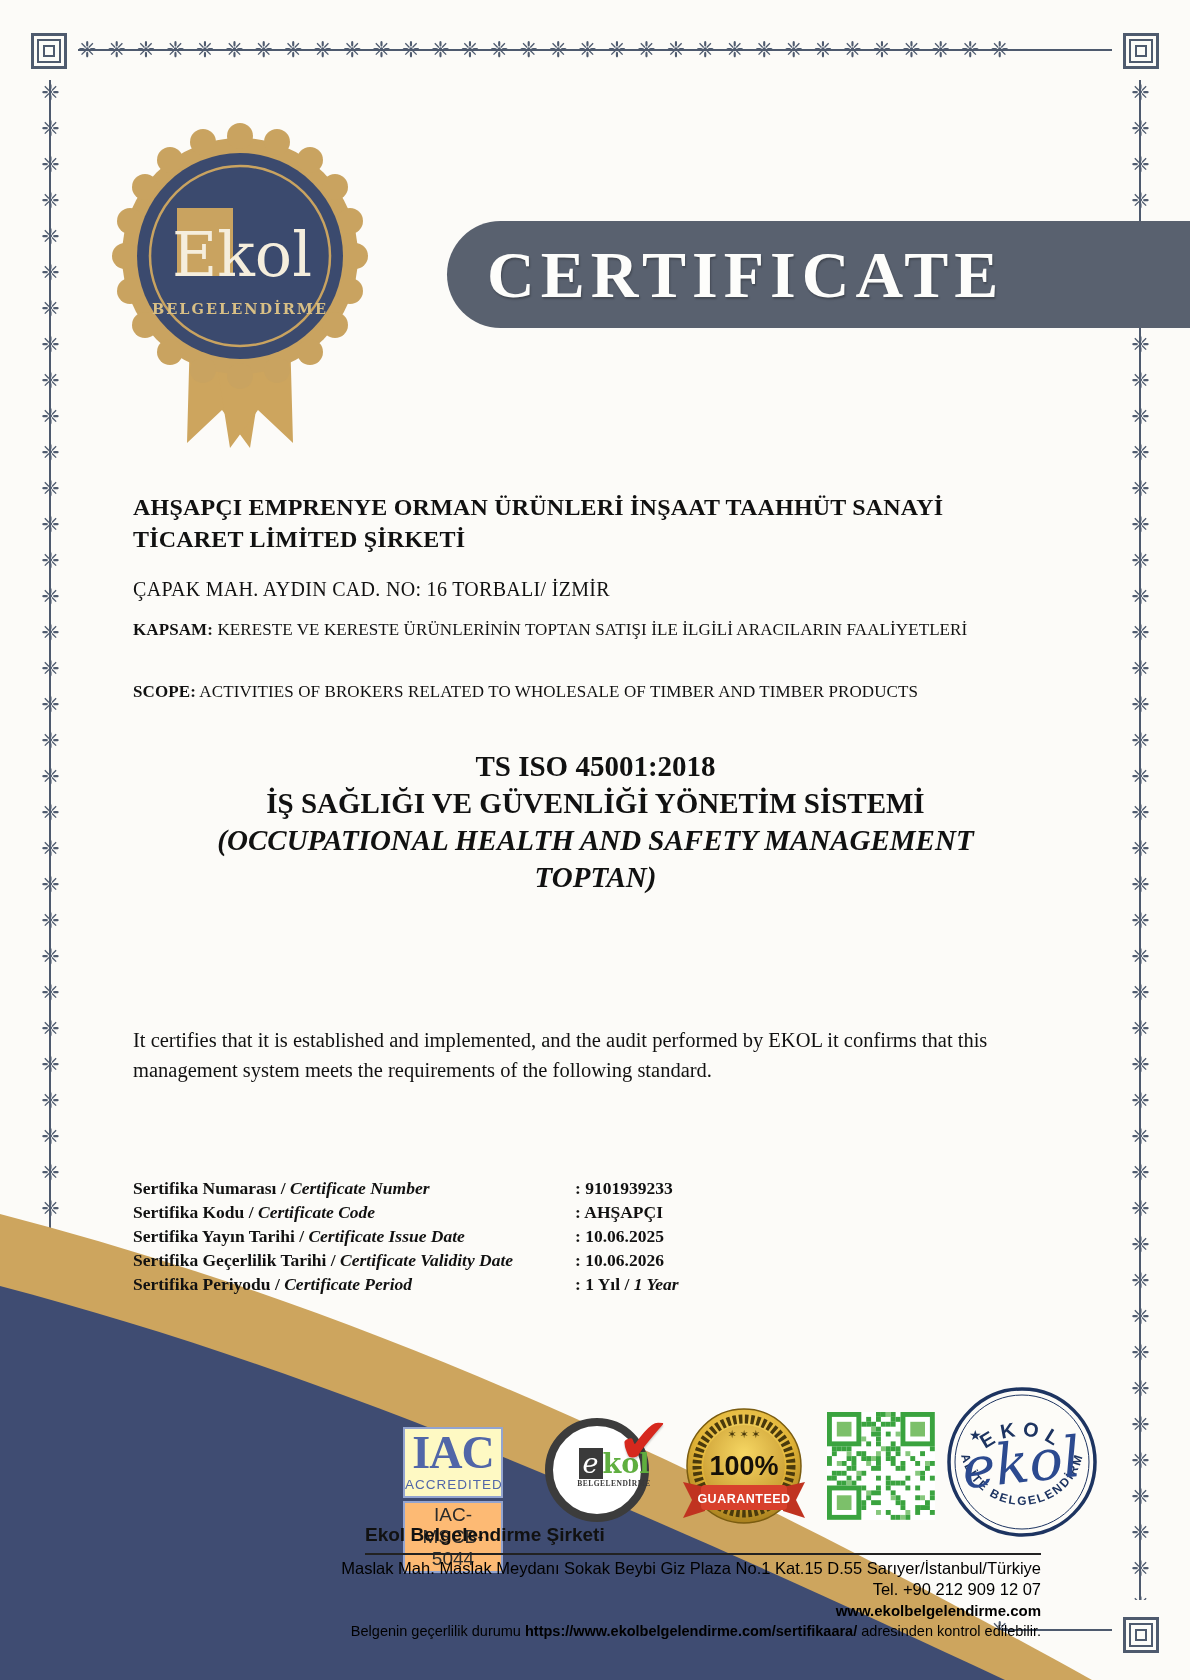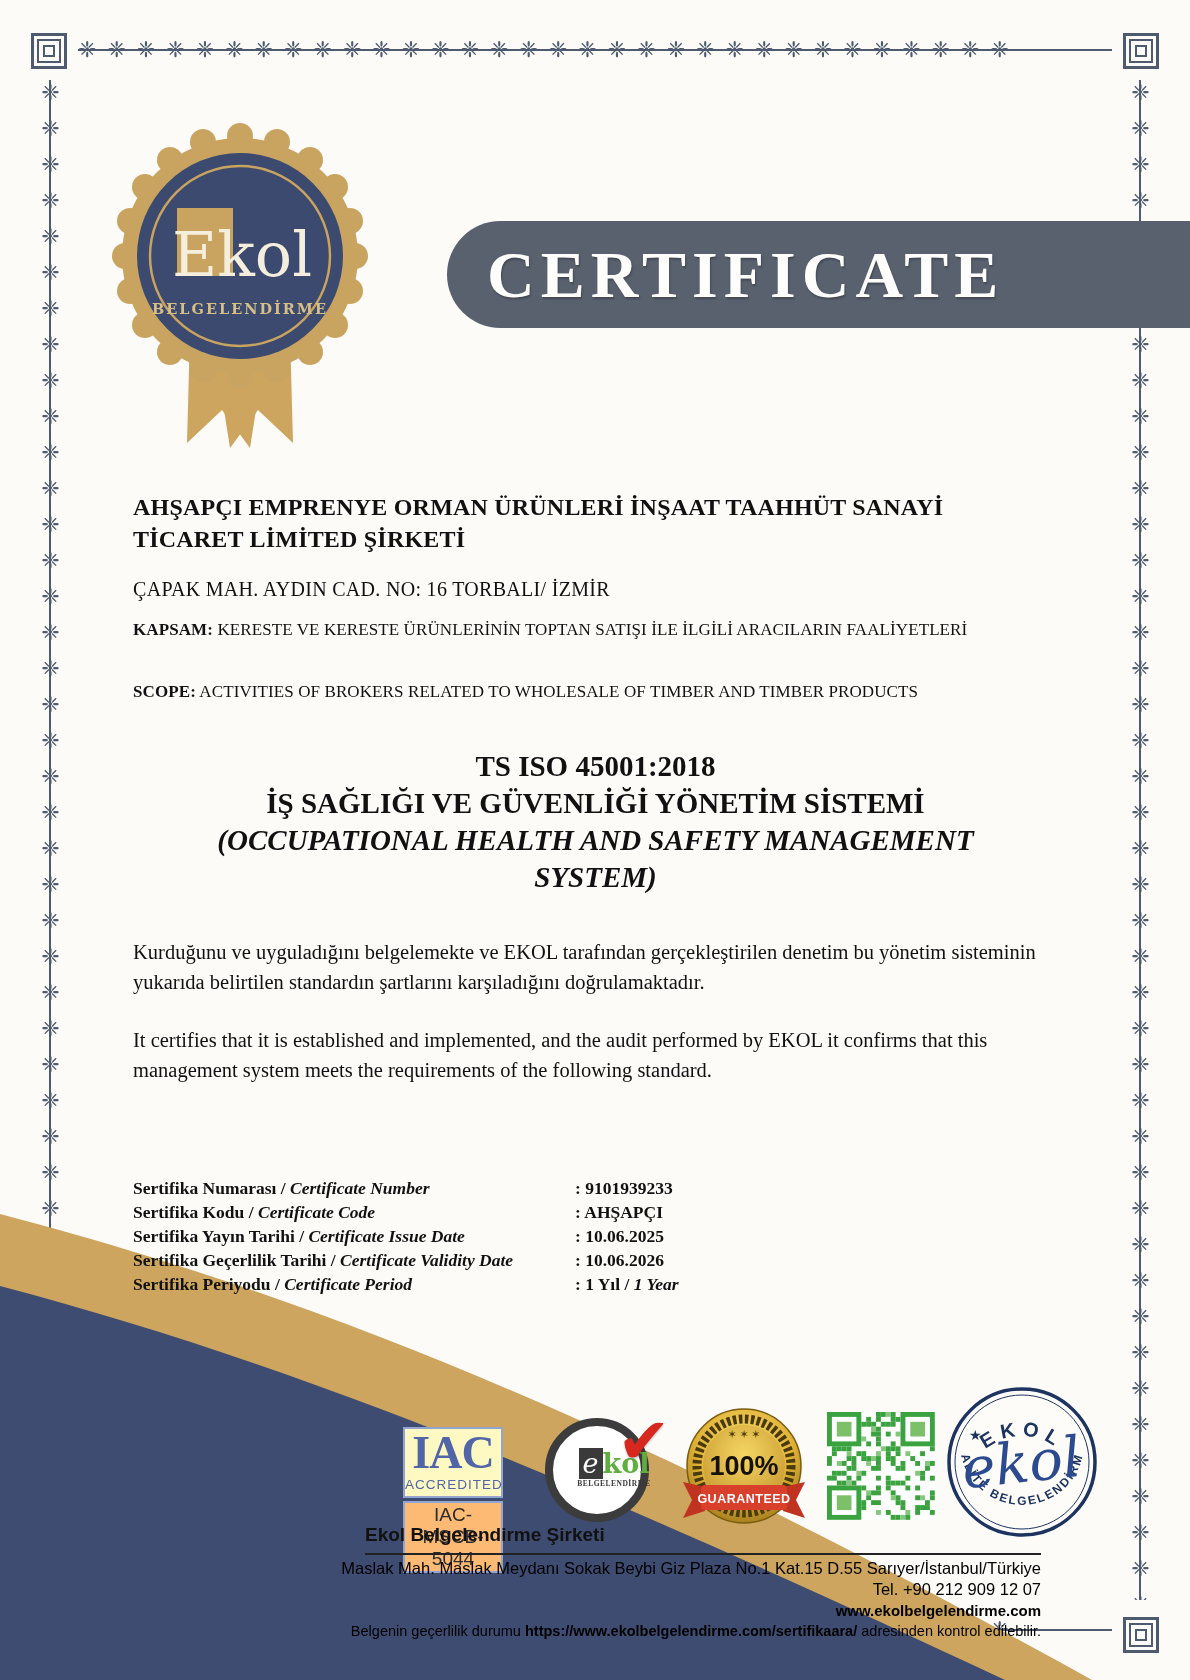--- a/index.html
+++ b/index.html
@@ -173,24 +173,23 @@
     <span class="scope-label">KAPSAM:</span><span> KERESTE VE KERESTE ÜRÜNLERİNİN TOPTAN SATIŞI İLE İLGİLİ ARACILARIN FAALİYETLERİ</span>
   </div>
   <div class="content scope-line scope-en" style="position:absolute;">
     <span class="scope-label">SCOPE:</span><span> ACTIVITIES OF BROKERS RELATED TO WHOLESALE OF TIMBER AND TIMBER PRODUCTS</span>
   </div>
 
   <div class="content std-block" style="position:absolute;">
     <div>TS ISO 45001:2018</div>
     <div>İŞ SAĞLIĞI VE GÜVENLİĞİ YÖNETİM SİSTEMİ</div>
     <div class="std-en">(OCCUPATIONAL HEALTH AND SAFETY MANAGEMENT</div>
-    <div class="std-en">SYSTEM)</div>
-  </div>
-
-  <div class="content para para-tr" style="position:absolute;">Kurduğunu ve uyguladığını belgelemekte ve EKOL tarafından gerçekleştirilen denetim bu yönetim sisteminin yukarıda belirtilen standardın şartlarını karşıladığını doğrulamaktadır.</div>
+    <div class="std-en">TOPTAN)</div>
+  </div>
+
   <div class="content para para-en" style="position:absolute;">It certifies that it is established and implemented, and the audit performed by EKOL it confirms that this management system meets the requirements of the following standard.</div>
 
   <div class="content details" style="position:absolute;">
     <div class="detail-row">
       <span>Sertifika Numarası</span><span> / </span><span class="d-label-en">Certificate Number</span>
       <span class="d-value"><span>: 9101939233</span><span class="d-value-italic"></span></span>
     </div>
     <div class="detail-row">
       <span>Sertifika Kodu</span><span> / </span><span class="d-label-en">Certificate Code</span>
       <span class="d-value"><span>: AHŞAPÇI</span><span class="d-value-italic"></span></span>

